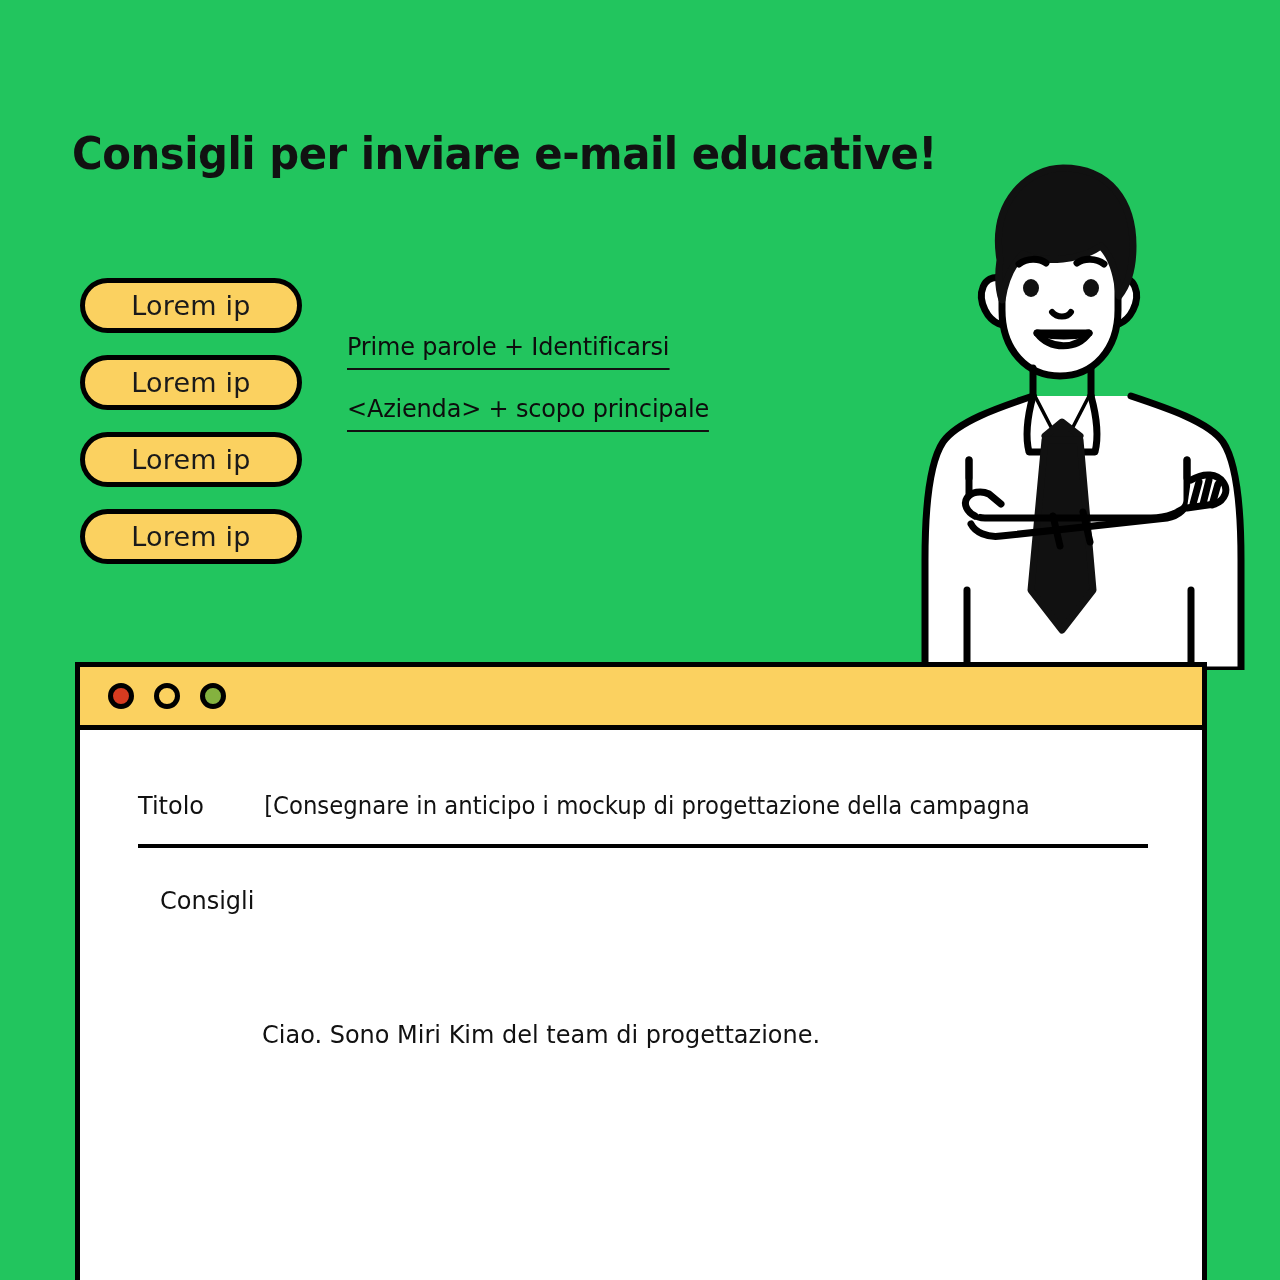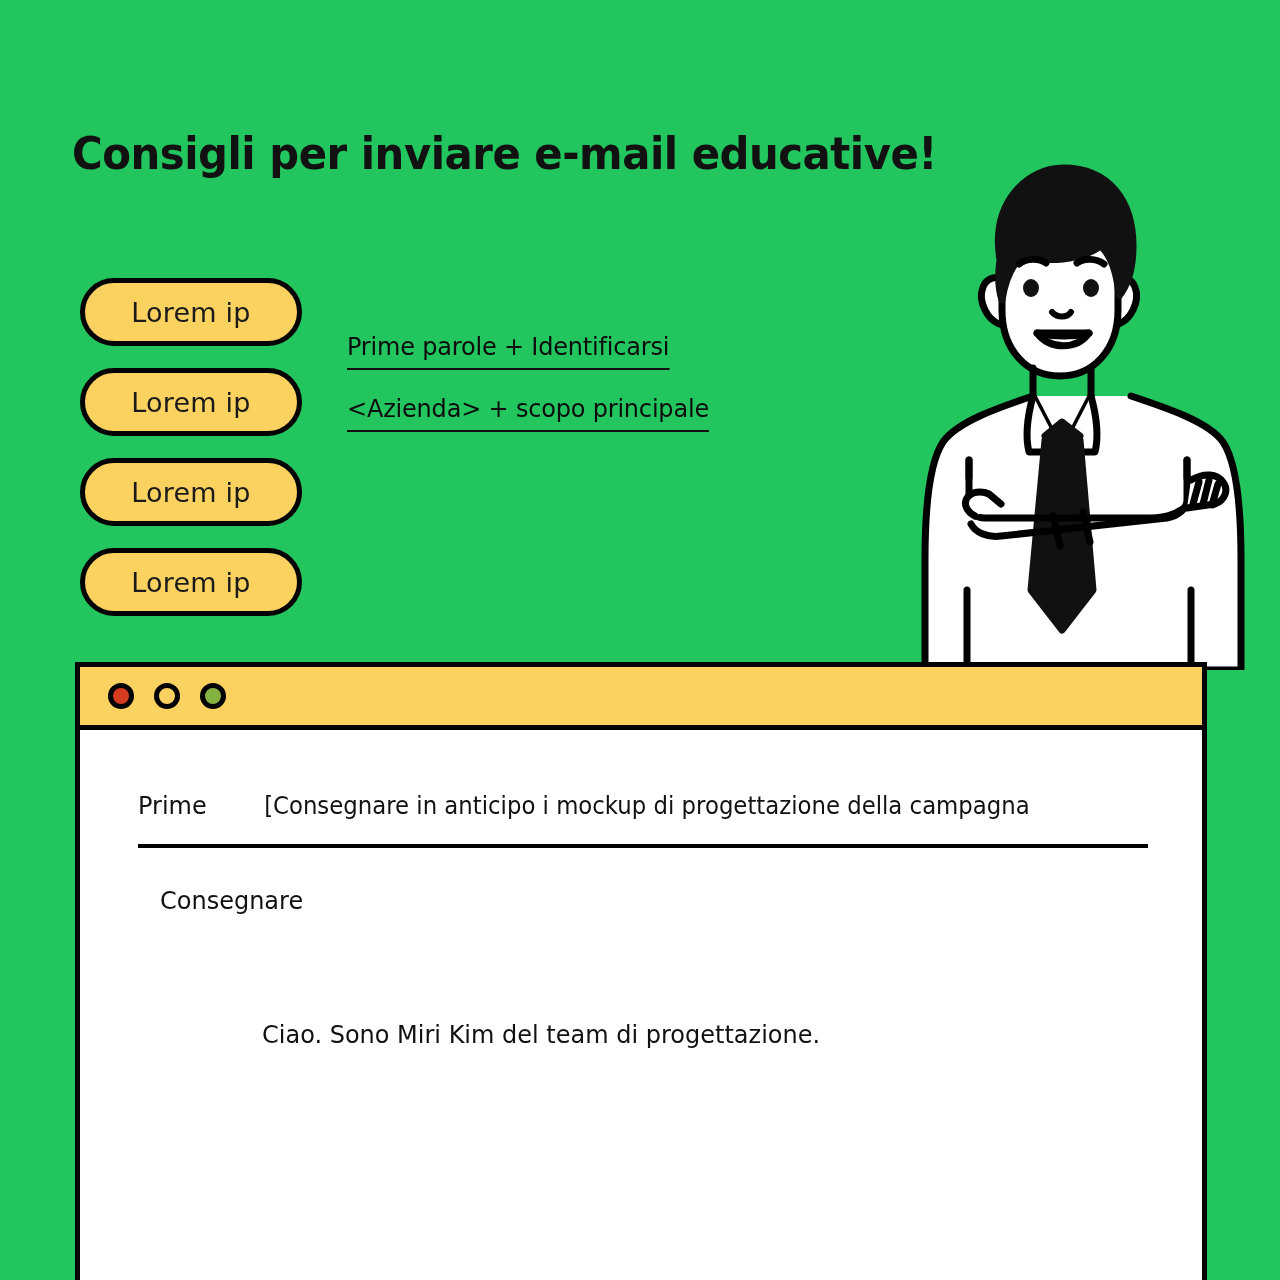--- a/index.html
+++ b/index.html
@@ -36,21 +36,21 @@
 
   
   .pill-list {
     position: absolute;
     left: 80px;
     top: 278px;
     width: 226px;
   }
   .pill {
     width: 222px;
-    height: 68px;
+    height: 55px;
     margin-bottom: 22px;
     background: #FBD160;
     border: 5px solid #000000;
     border-radius: 34px;
     display: flex;
     align-items: center;
     justify-content: center;
     font-family: "DejaVu Sans", sans-serif;
     font-size: 27px;
     color: #1a1a1a;
@@ -279,27 +279,27 @@
 
     <div class="titlebar">
       <span class="dot dot-red"></span>
       <span class="dot dot-yellow"></span>
       <span class="dot dot-green"></span>
     </div>
 
     <div class="window-body">
 
       <div class="subject-row">
-        <span class="field-label">Prime</span>
+        <span class="field-label">Titolo</span>
         <span class="field-value">[Consegnare in anticipo i mockup di progettazione della campagna</span>
       </div>
 
       <div class="divider"></div>
 
-      <div class="content-label">Consegnare</div>
+      <div class="content-label">Consigli</div>
 
       <div class="content-body">
         <div class="content-line">Ciao. Sono Miri Kim del team di progettazione.</div>
         <div class="content-line blank"></div>
         
         
         
         
         
       </div>

